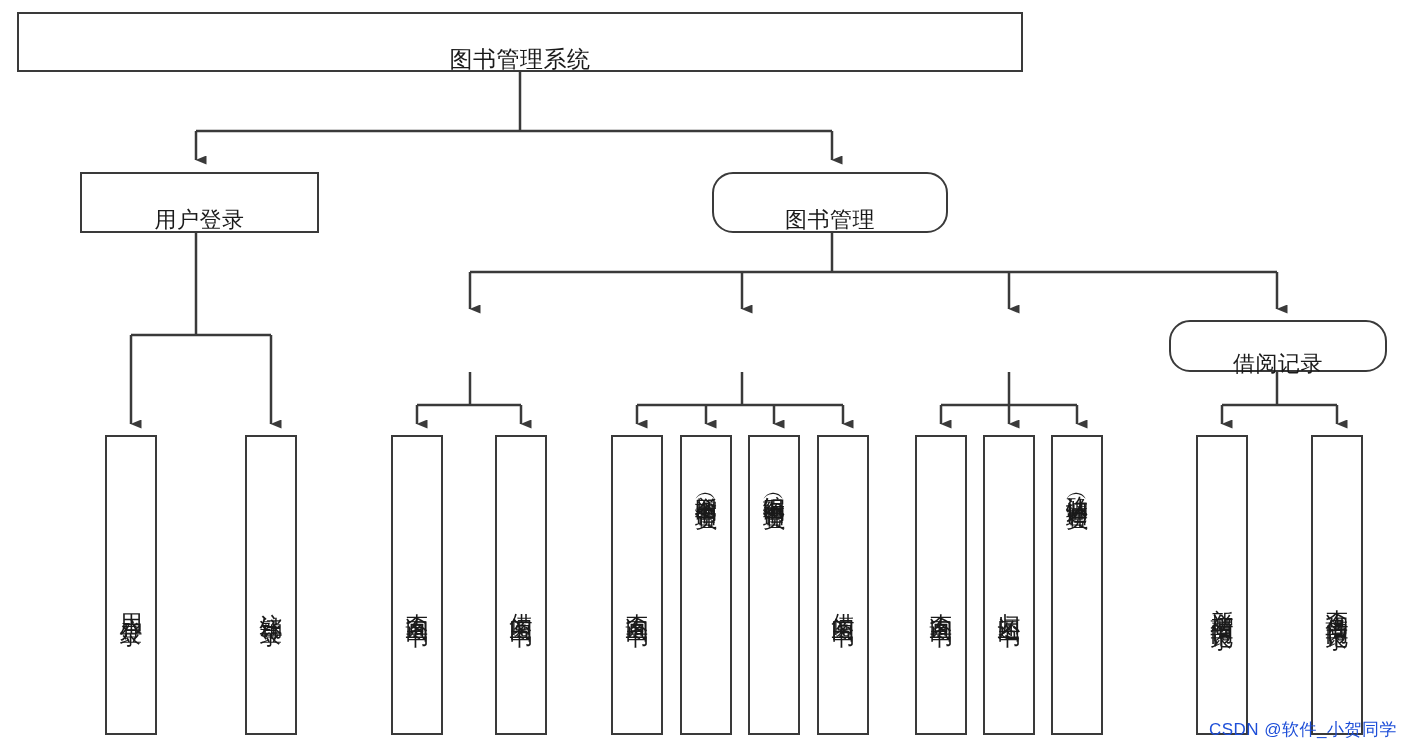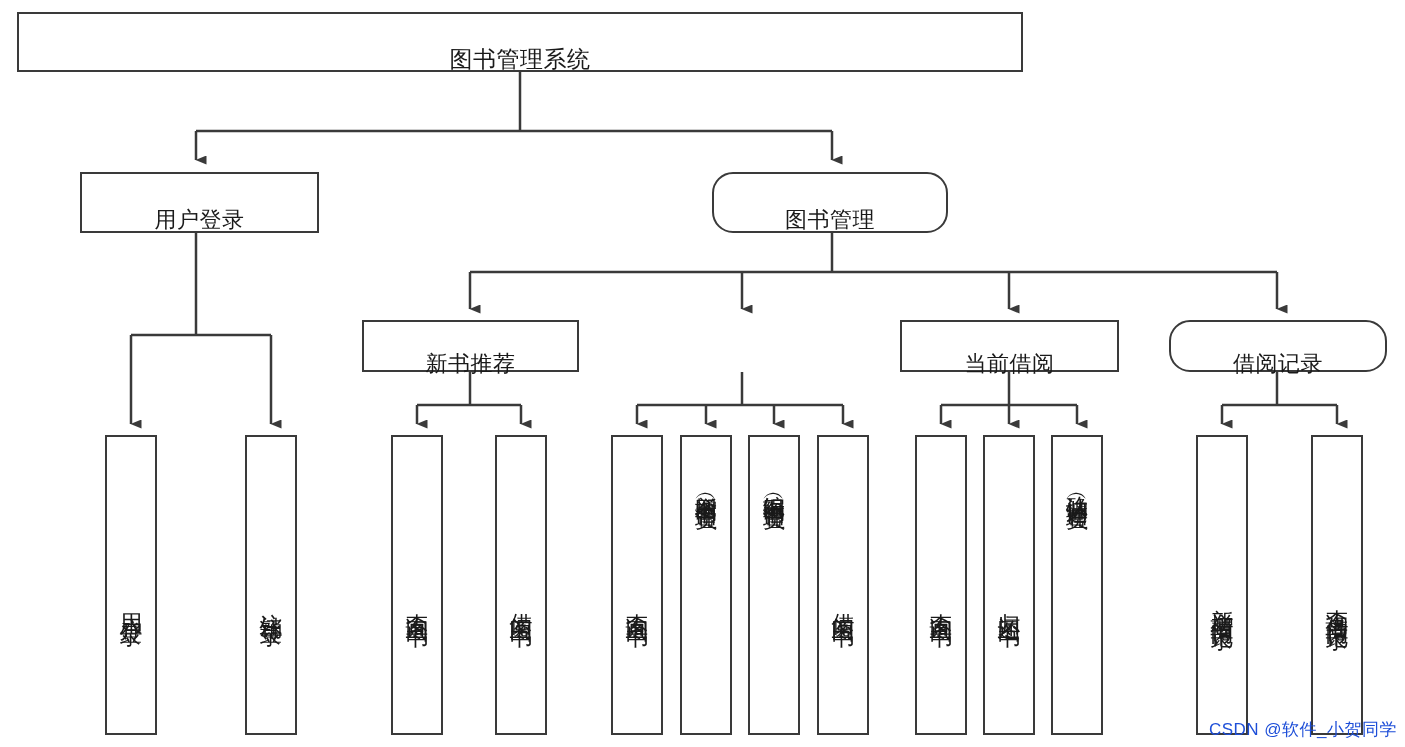--- a/index.html
+++ b/index.html
@@ -143,28 +143,22 @@
   </div>
 
   <div class="node horizontal" style="left:80px; top:172px; width:239px; height:61px;">
     <span class="label">用户登录</span>
   </div>
 
   <div class="node horizontal" style="left:712px; top:172px; width:236px; height:61px;border-radius:21px;">
     <span class="label">图书管理</span>
   </div>
 
-  <div class="node horizontal" style="left:362px; top:320px; width:217px; height:52px;">
-    <span class="label">新书推荐</span>
-  </div>
-
-
-  <div class="node horizontal" style="left:900px; top:320px; width:219px; height:52px;">
-    <span class="label">当前借阅</span>
-  </div>
+
+
 
   <div class="node horizontal" style="left:1169px; top:320px; width:218px; height:52px;border-radius:21px;">
     <span class="label">借阅记录</span>
   </div>
 
   <div class="node vertical centered" style="left:105px; top:435px; width:52px; height:300px;">
     <span class="label">用户登录</span>
   </div>
 
   <div class="node vertical centered" style="left:245px; top:435px; width:52px; height:300px;">

